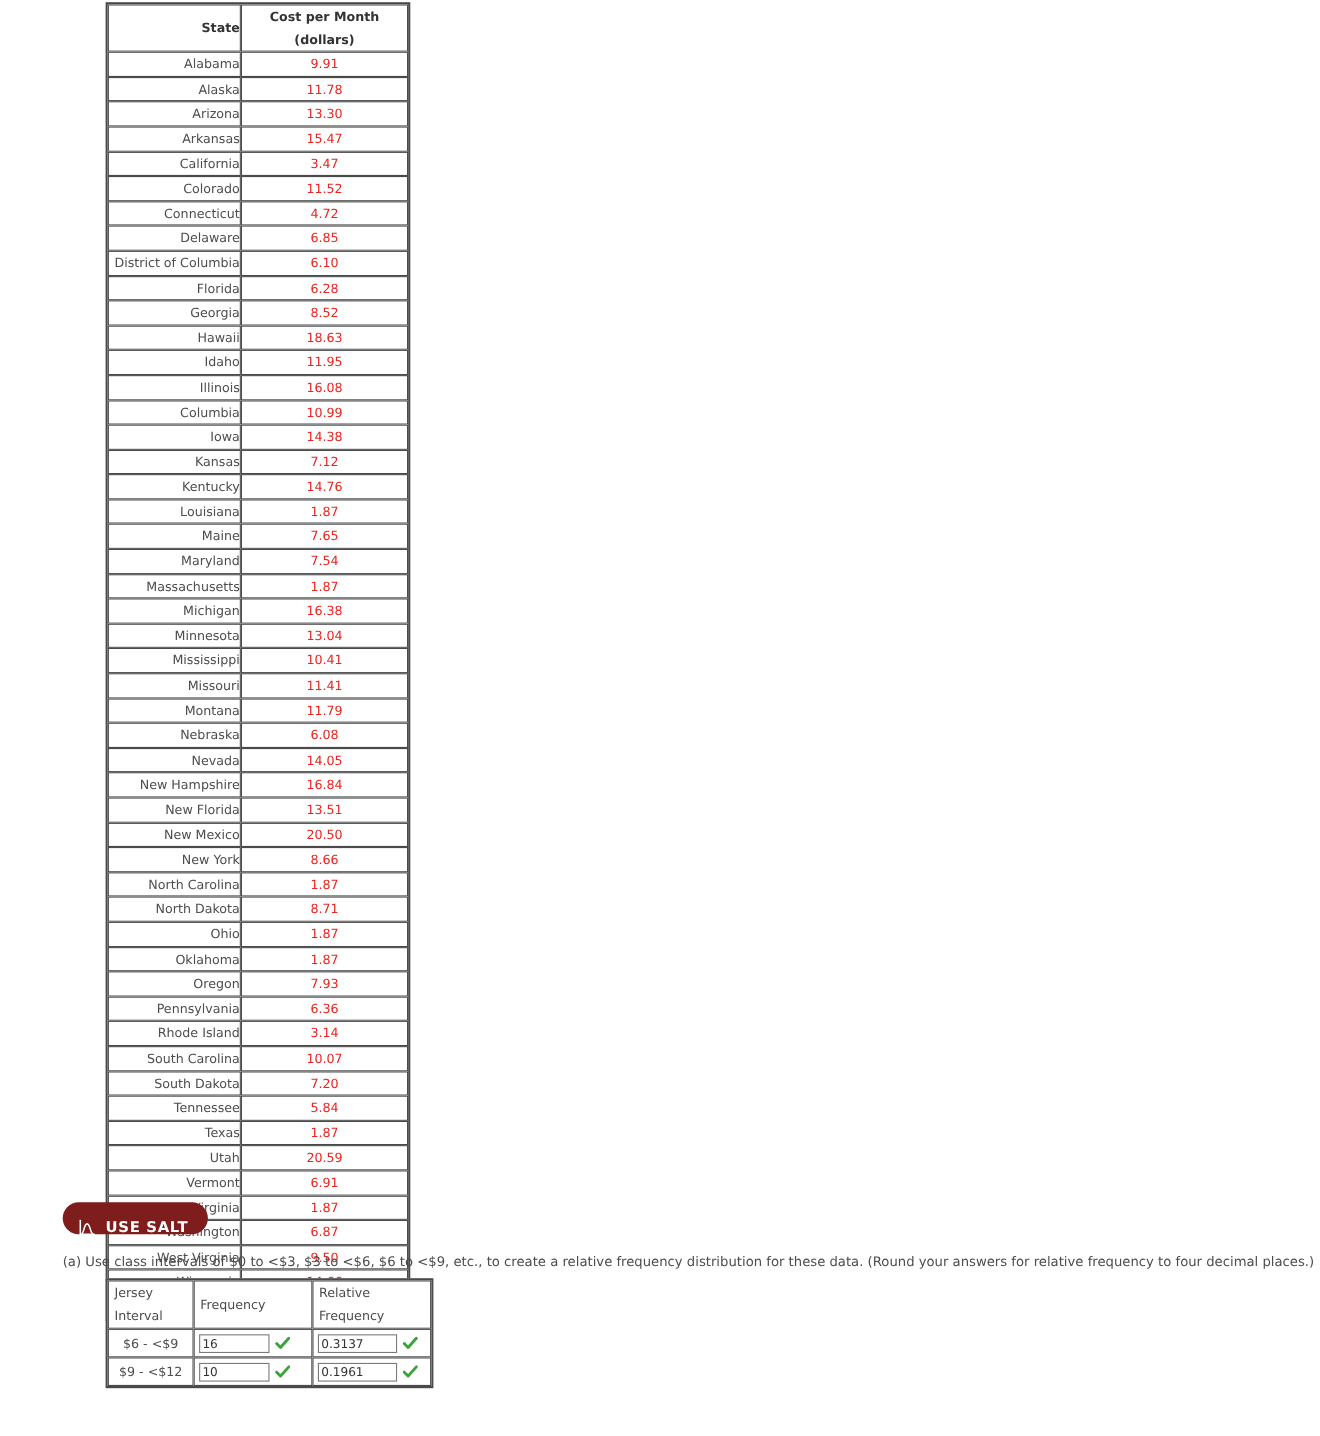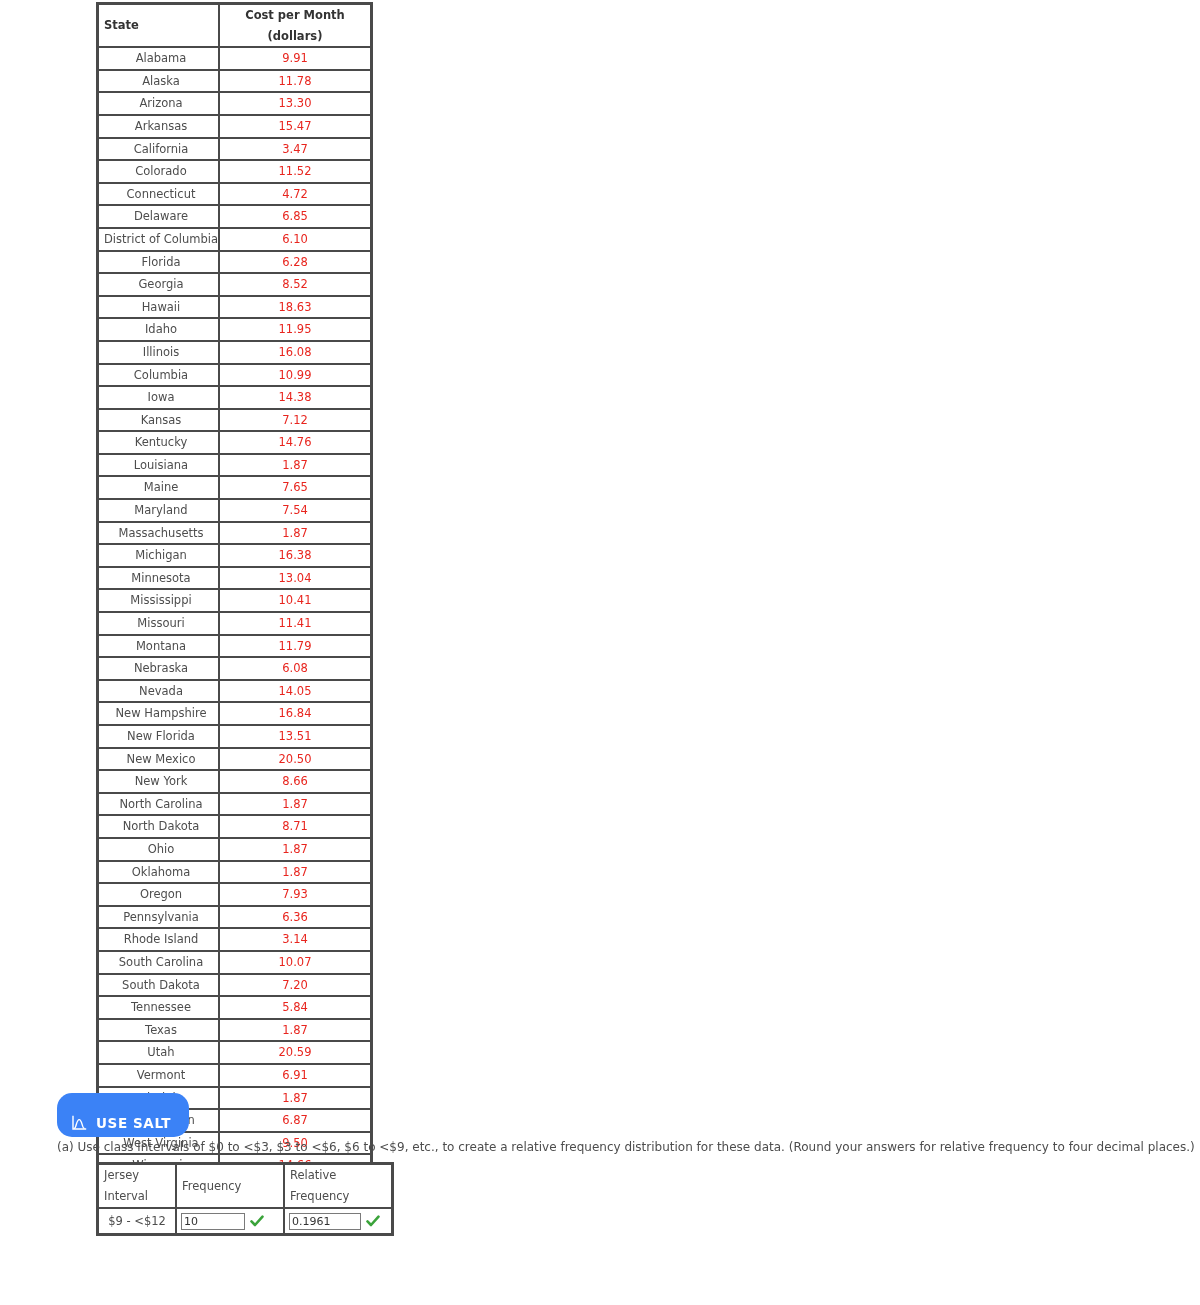--- a/index.html
+++ b/index.html
@@ -35,44 +35,44 @@
     font-weight: normal;
     background: #ffffff;
   }
   table.state-table th {
     font-weight: bold;
     color: #333333;
     font-size: 11.5px;
   }
   .col-state {
     width: 110px;
-    text-align: center;
+    text-align: right;
     padding-left: 5px !important;
     color: #4d4d4d;
     white-space: nowrap;
   }
   .col-cost {
     width: 152px;
     text-align: center;
     color: #e8251e;
     font-weight: bold;
     font-size: 11.5px;
   }
-  th.col-state { text-align: left; padding-left: 5px !important; }
+  th.col-state { text-align: right; padding-left: 5px !important; }
   th.col-cost  { text-align: center; color: #333333; }
 
   
   .salt-btn {
     position: absolute;
     left: 57px;
     top: 1093px;
-    height: 44px;
+    height: 29px;
     padding: 16px 18px 0 14px;
     border-radius: 15px;
-    background: #3b82f6;
+    background: #7f1d1d;
     color: #ffffff;
     font-size: 13.5px;
     font-weight: bold;
     letter-spacing: 0.6px;
     display: flex;
     align-items: center;
     gap: 9px;
     border: none;
     cursor: pointer;
     font-family: "DejaVu Sans", "Liberation Sans", sans-serif;
@@ -390,20 +390,39 @@
   <div class="freq-wrap">
     <table class="freq-table">
       <thead>
         <tr>
           <th class="fh-interval">Jersey Interval</th>
           <th class="fh-freq">Frequency</th>
           <th class="fh-relfreq">Relative Frequency</th>
         </tr>
       </thead>
       <tbody id="freq-rows">
+          <tr>
+            <td class="ci-cell">$6 - &lt;$9</td>
+            <td class="ans-cell">
+              <div class="ans-inner">
+                <input type="text" class="ans-input w-freq" value="16" style="">
+                <span class="mark"><svg viewBox="0 0 14 14" width="14" height="14">
+                    <path d="M1.5 7.4 L5 11 L12.5 2.6" fill="none" stroke="#3aa33a" stroke-width="2.6" stroke-linecap="round" stroke-linejoin="round"></path>
+                  </svg></span>
+              </div>
+            </td>
+            <td class="ans-cell">
+              <div class="ans-inner">
+                <input type="text" class="ans-input w-rel" value="0.3137" style="">
+                <span class="mark"><svg viewBox="0 0 14 14" width="14" height="14">
+                    <path d="M1.5 7.4 L5 11 L12.5 2.6" fill="none" stroke="#3aa33a" stroke-width="2.6" stroke-linecap="round" stroke-linejoin="round"></path>
+                  </svg></span>
+              </div>
+            </td>
+          </tr>
           <tr>
             <td class="ci-cell">$9 - &lt;$12</td>
             <td class="ans-cell">
               <div class="ans-inner">
                 <input type="text" class="ans-input w-freq" value="10" style="">
                 <span class="mark"><svg viewBox="0 0 14 14" width="14" height="14">
                     <path d="M1.5 7.4 L5 11 L12.5 2.6" fill="none" stroke="#3aa33a" stroke-width="2.6" stroke-linecap="round" stroke-linejoin="round"></path>
                   </svg></span>
               </div>
             </td>

